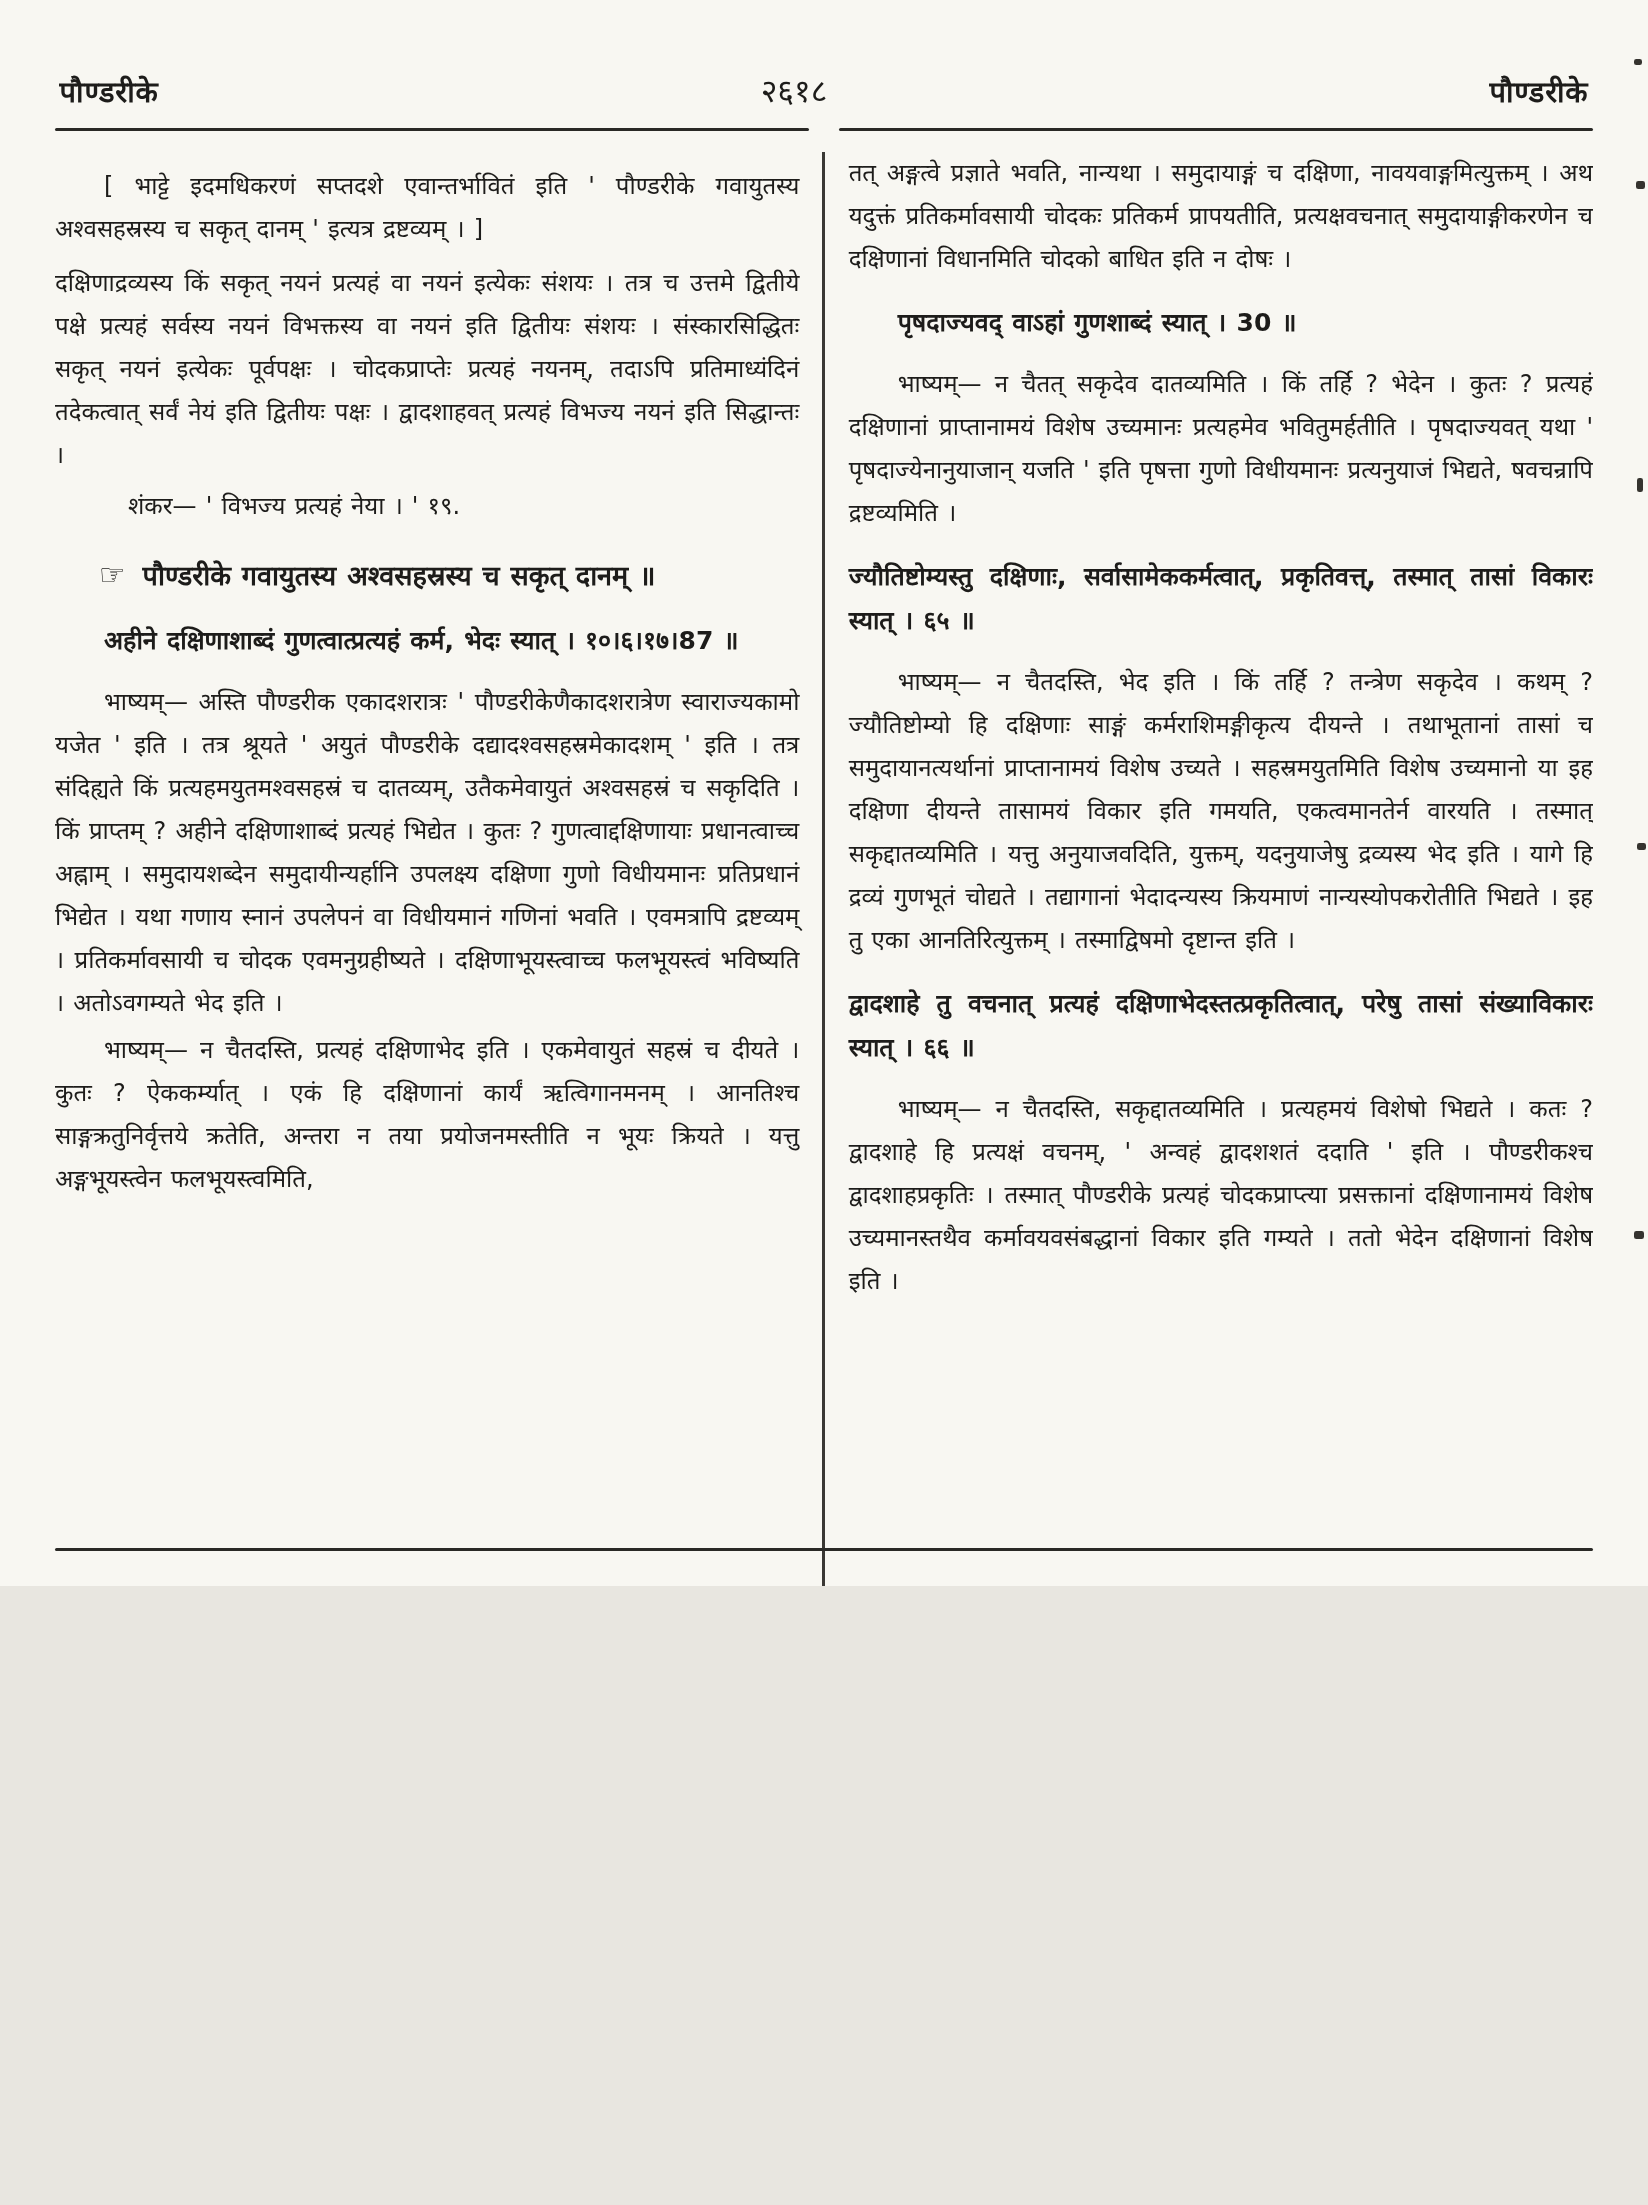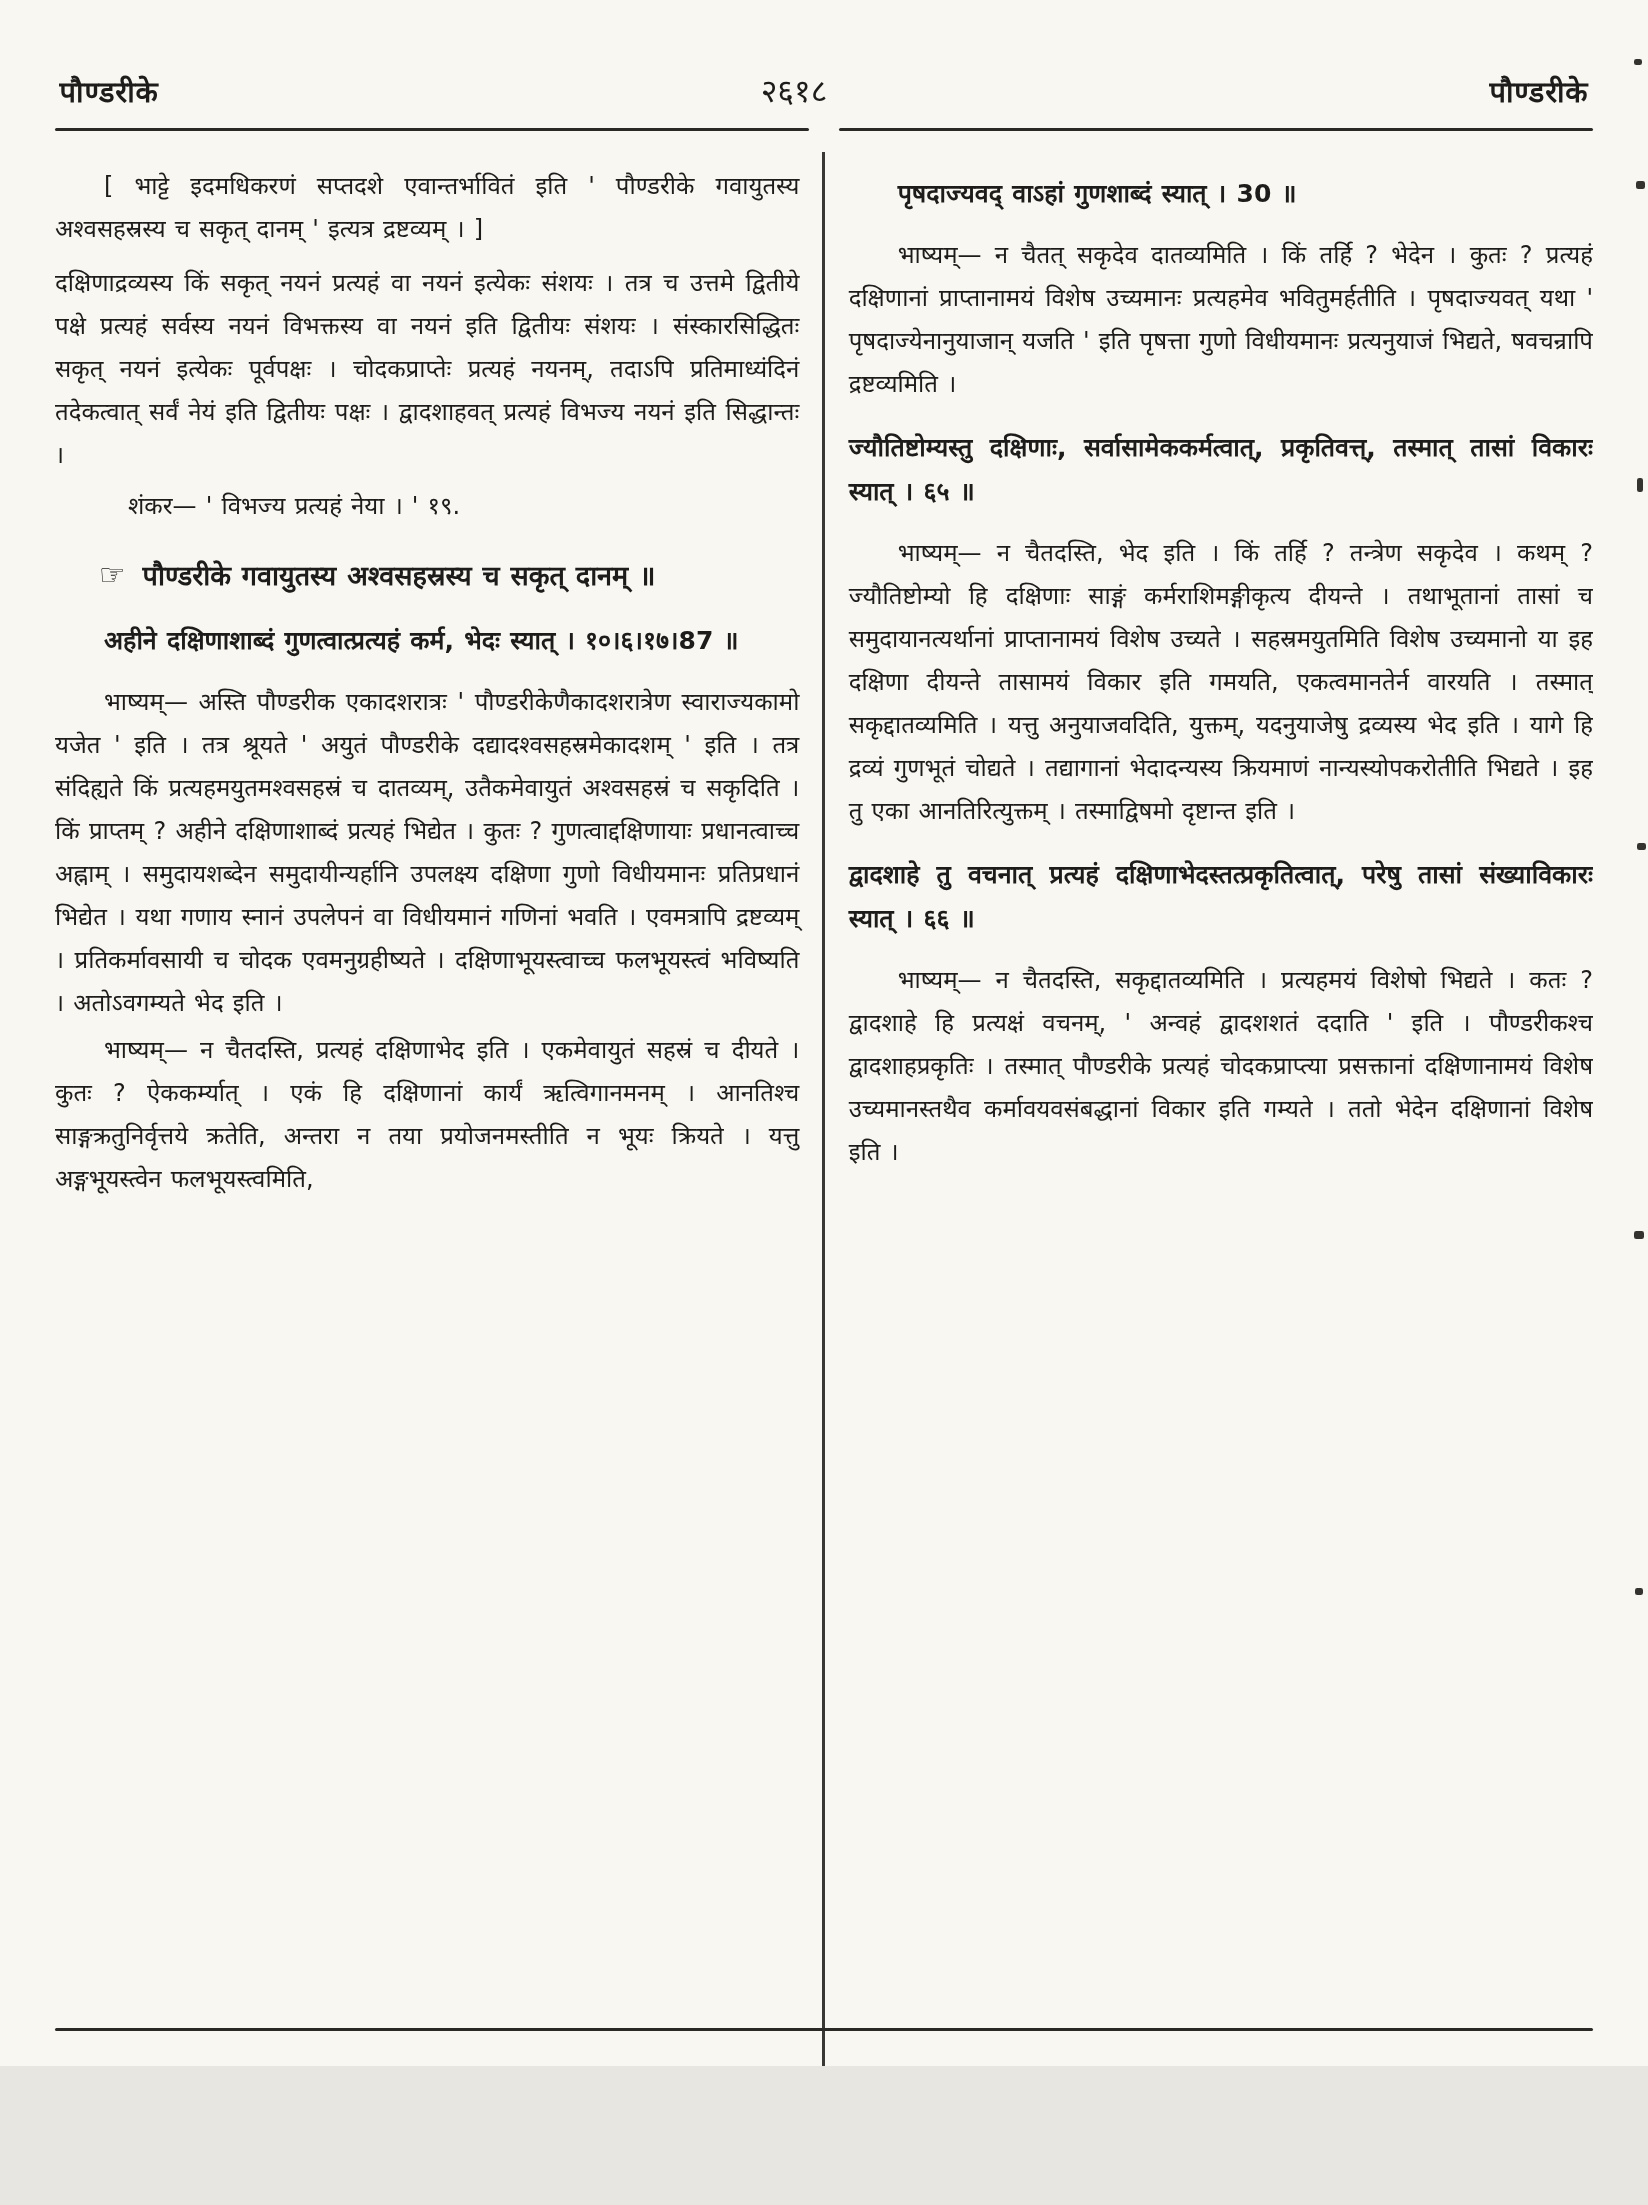--- a/index.html
+++ b/index.html
@@ -5,21 +5,21 @@
   * { box-sizing: border-box; }
   html, body { margin: 0; padding: 0; }
   body {
     width: 1648px; height: 2205px;
     background: #e8e6e0;
     font-family: "DejaVu Sans", sans-serif;
     color: #1d1c1a;
   }
   .page {
     position: relative;
-    width: 1648px; height: 2066px;
+    width: 1648px; height: 1586px;
     background: #f8f7f2;
     padding: 53px 55px 30px 55px;
     overflow: hidden;
   }
   
   .page-header {
     display: flex; align-items: baseline;
     justify-content: space-between;
     padding: 0 4.6px;
     margin-top: 15px;
@@ -111,20 +111,21 @@
       <p class="para quote">शंकर— ' विभज्य प्रत्यहं नेया । ' १९.</p>
       <p class="para sutra main-sutra"><span class="marker">☞</span><span>पौण्डरीके गवायुतस्य अश्वसहस्रस्य च सकृत् दानम् ॥</span></p>
       <p class="para sutra indent">अहीने दक्षिणाशाब्दं गुणत्वात्प्रत्यहं कर्म, भेदः स्यात् । १०।६।१७।87 ॥</p>
       <p class="para body">भाष्यम्— अस्ति पौण्डरीक एकादशरात्रः ' पौण्डरीकेणैकादशरात्रेण स्वाराज्यकामो यजेत ' इति । तत्र श्रूयते ' अयुतं पौण्डरीके दद्यादश्वसहस्रमेकादशम् ' इति । तत्र संदिह्यते किं प्रत्यहमयुतमश्वसहस्रं च दातव्यम्, उतैकमेवायुतं अश्वसहस्रं च सकृदिति । किं प्राप्तम् ? अहीने दक्षिणाशाब्दं प्रत्यहं भिद्येत । कुतः ? गुणत्वाद्दक्षिणायाः प्रधानत्वाच्च अह्नाम् । समुदायशब्देन समुदायीन्यर्हानि उपलक्ष्य दक्षिणा गुणो विधीयमानः प्रतिप्रधानं भिद्येत । यथा गणाय स्नानं उपलेपनं वा विधीयमानं गणिनां भवति । एवमत्रापि द्रष्टव्यम् । प्रतिकर्मावसायी च चोदक एवमनुग्रहीष्यते । दक्षिणाभूयस्त्वाच्च फलभूयस्त्वं भविष्यति । अतोऽवगम्यते भेद इति ।</p>
       <p class="para body">भाष्यम्— न चैतदस्ति, प्रत्यहं दक्षिणाभेद इति । एकमेवायुतं सहस्रं च दीयते । कुतः ? ऐककर्म्यात् । एकं हि दक्षिणानां कार्यं ऋत्विगानमनम् । आनतिश्च साङ्गक्रतुनिर्वृत्तये क्रतेति, अन्तरा न तया प्रयोजनमस्तीति न भूयः क्रियते । यत्तु अङ्गभूयस्त्वेन फलभूयस्त्वमिति,</p>
     </section>
 
     <div class="column-divider"></div>
 
     <section class="col right">
+      <p class="para cont">तत् अङ्गत्वे प्रज्ञाते भवति, नान्यथा । समुदायाङ्गं च दक्षिणा, नावयवाङ्गमित्युक्तम् । अथ यदुक्तं प्रतिकर्मावसायी चोदकः प्रतिकर्म प्रापयतीति, प्रत्यक्षवचनात् समुदायाङ्गीकरणेन च दक्षिणानां विधानमिति चोदको बाधित इति न दोषः ।</p>
       <p class="para sutra indent">पृषदाज्यवद् वाऽहां गुणशाब्दं स्यात् । 30 ॥</p>
       <p class="para body">भाष्यम्— न चैतत् सकृदेव दातव्यमिति । किं तर्हि ? भेदेन । कुतः ? प्रत्यहं दक्षिणानां प्राप्तानामयं विशेष उच्यमानः प्रत्यहमेव भवितुमर्हतीति । पृषदाज्यवत् यथा ' पृषदाज्येनानुयाजान् यजति ' इति पृषत्ता गुणो विधीयमानः प्रत्यनुयाजं भिद्यते, षवचन्रापि द्रष्टव्यमिति ।</p>
       <p class="para sutra">ज्यौतिष्टोम्यस्तु दक्षिणाः, सर्वासामेककर्मत्वात्, प्रकृतिवत्त्, तस्मात् तासां विकारः स्यात् । ६५ ॥</p>
       <p class="para body">भाष्यम्— न चैतदस्ति, भेद इति । किं तर्हि ? तन्त्रेण सकृदेव । कथम् ? ज्यौतिष्टोम्यो हि दक्षिणाः साङ्गं कर्मराशिमङ्गीकृत्य दीयन्ते । तथाभूतानां तासां च समुदायानत्यर्थानां प्राप्तानामयं विशेष उच्यते । सहस्रमयुतमिति विशेष उच्यमानो या इह दक्षिणा दीयन्ते तासामयं विकार इति गमयति, एकत्वमानतेर्न वारयति । तस्मात् सकृद्दातव्यमिति । यत्तु अनुयाजवदिति, युक्तम्, यदनुयाजेषु द्रव्यस्य भेद इति । यागे हि द्रव्यं गुणभूतं चोद्यते । तद्यागानां भेदादन्यस्य क्रियमाणं नान्यस्योपकरोतीति भिद्यते । इह तु एका आनतिरित्युक्तम् । तस्माद्विषमो दृष्टान्त इति ।</p>
       <p class="para sutra">द्वादशाहे तु वचनात् प्रत्यहं दक्षिणाभेदस्तत्प्रकृतित्वात्, परेषु तासां संख्याविकारः स्यात् । ६६ ॥</p>
       <p class="para body">भाष्यम्— न चैतदस्ति, सकृद्दातव्यमिति । प्रत्यहमयं विशेषो भिद्यते । कतः ? द्वादशाहे हि प्रत्यक्षं वचनम्, ' अन्वहं द्वादशशतं ददाति ' इति । पौण्डरीकश्च द्वादशाहप्रकृतिः । तस्मात् पौण्डरीके प्रत्यहं चोदकप्राप्त्या प्रसक्तानां दक्षिणानामयं विशेष उच्यमानस्तथैव कर्मावयवसंबद्धानां विकार इति गम्यते । ततो भेदेन दक्षिणानां विशेष इति ।</p>
     </section>
 
   </main>
 

